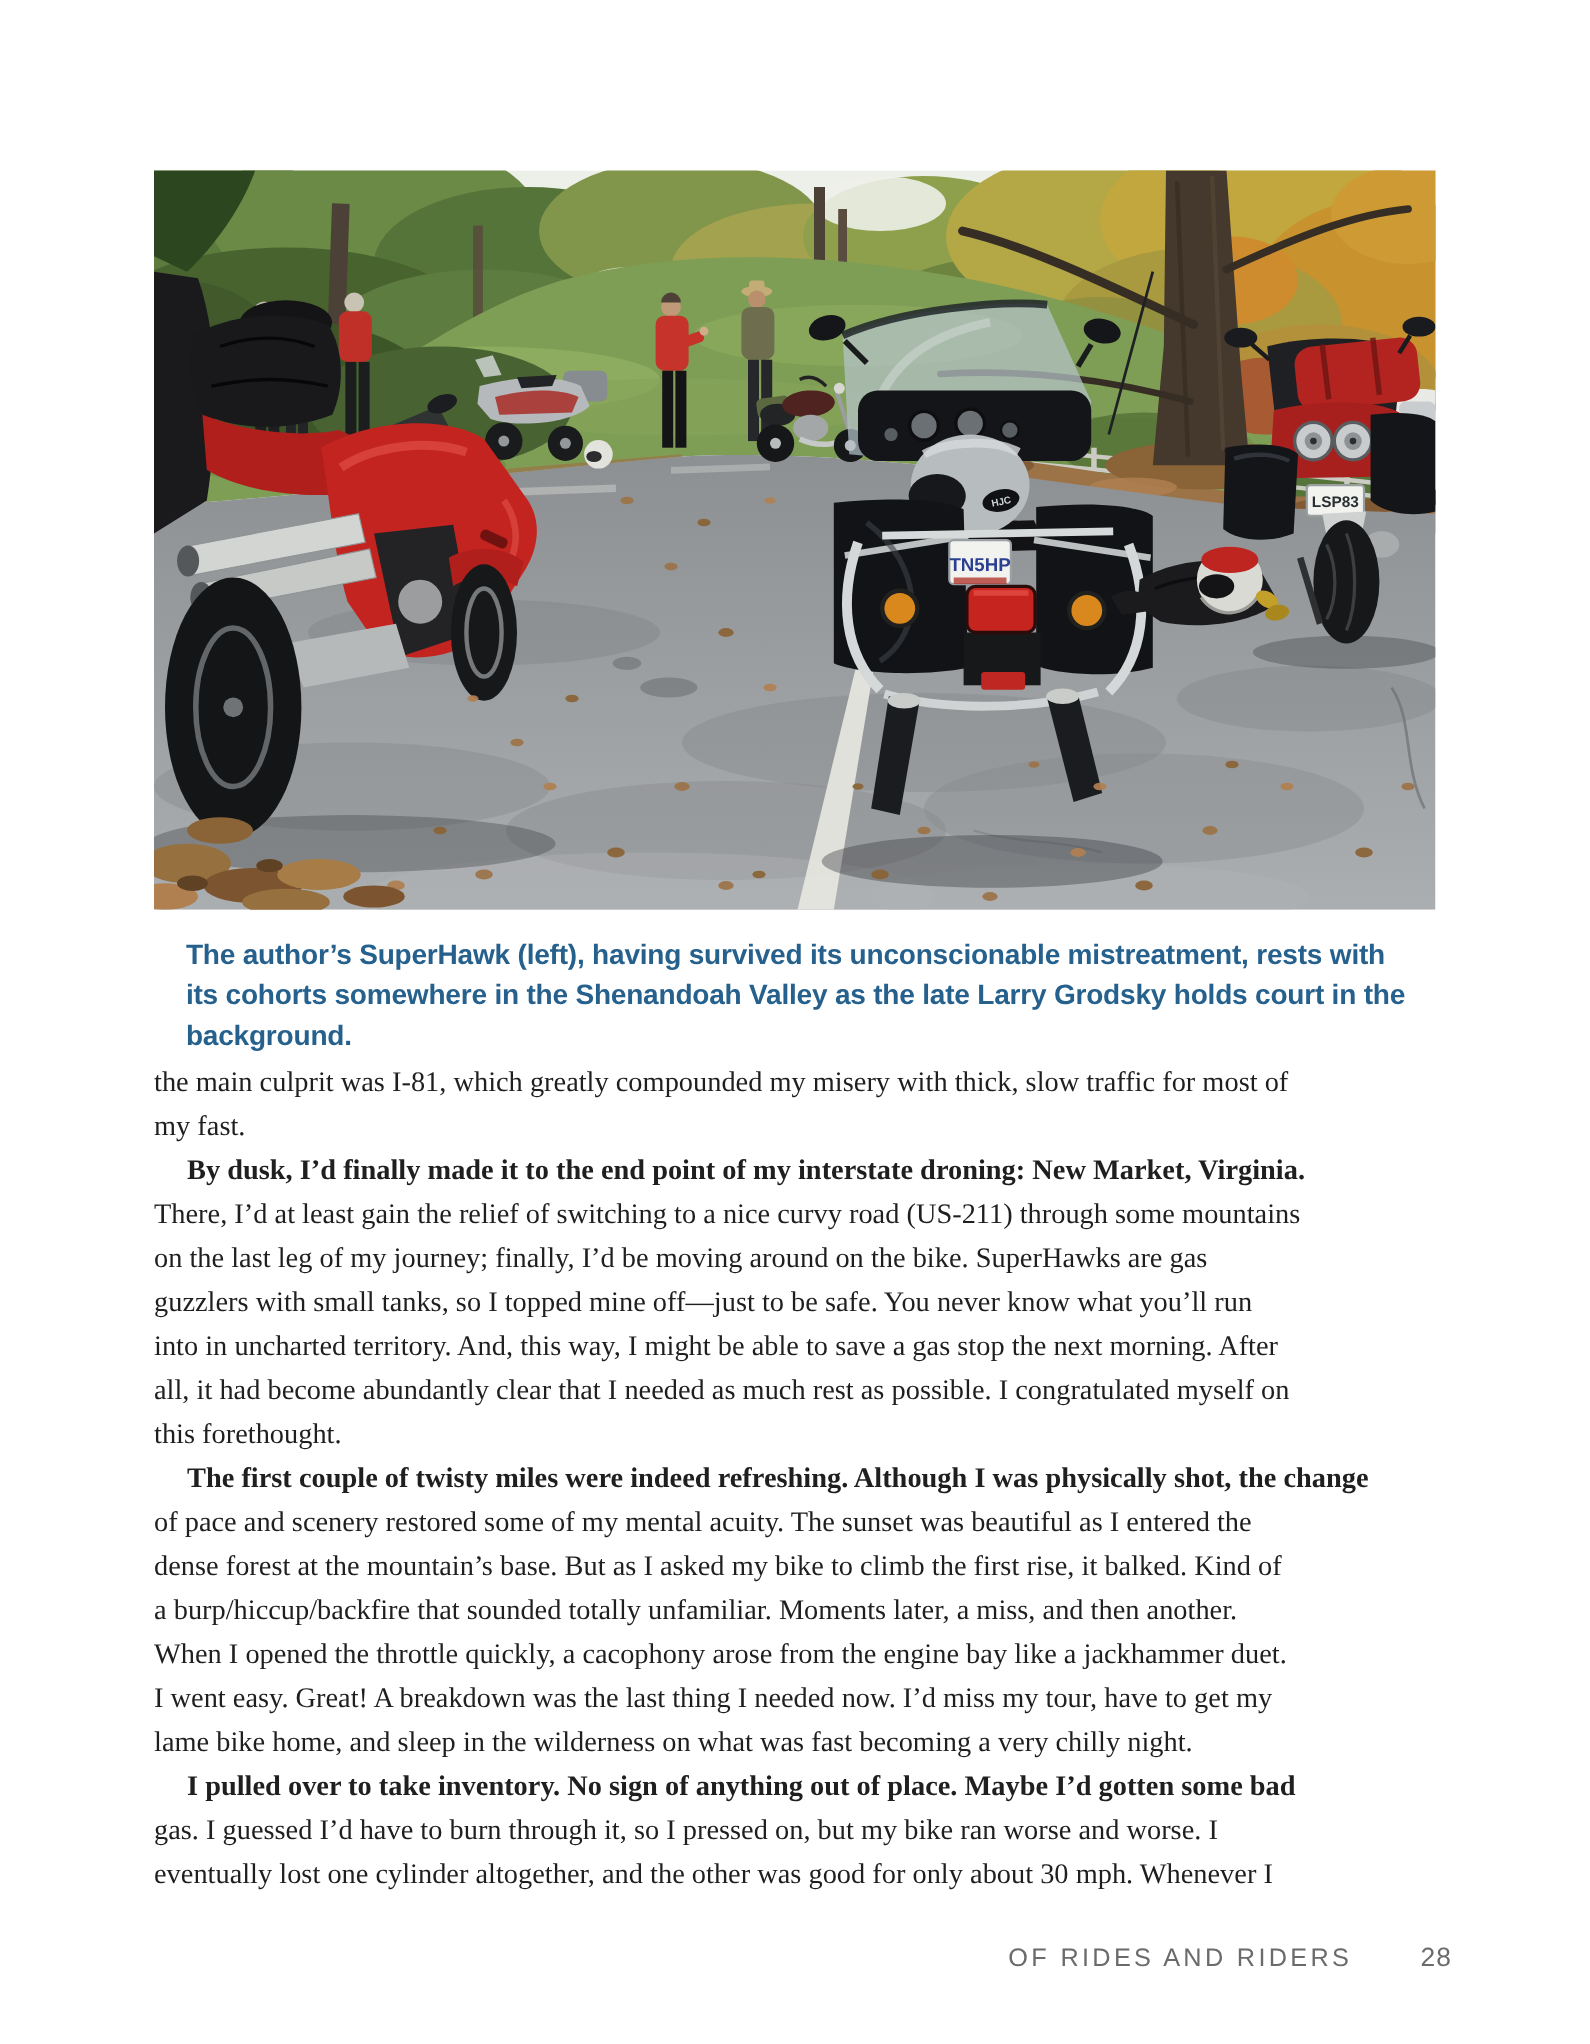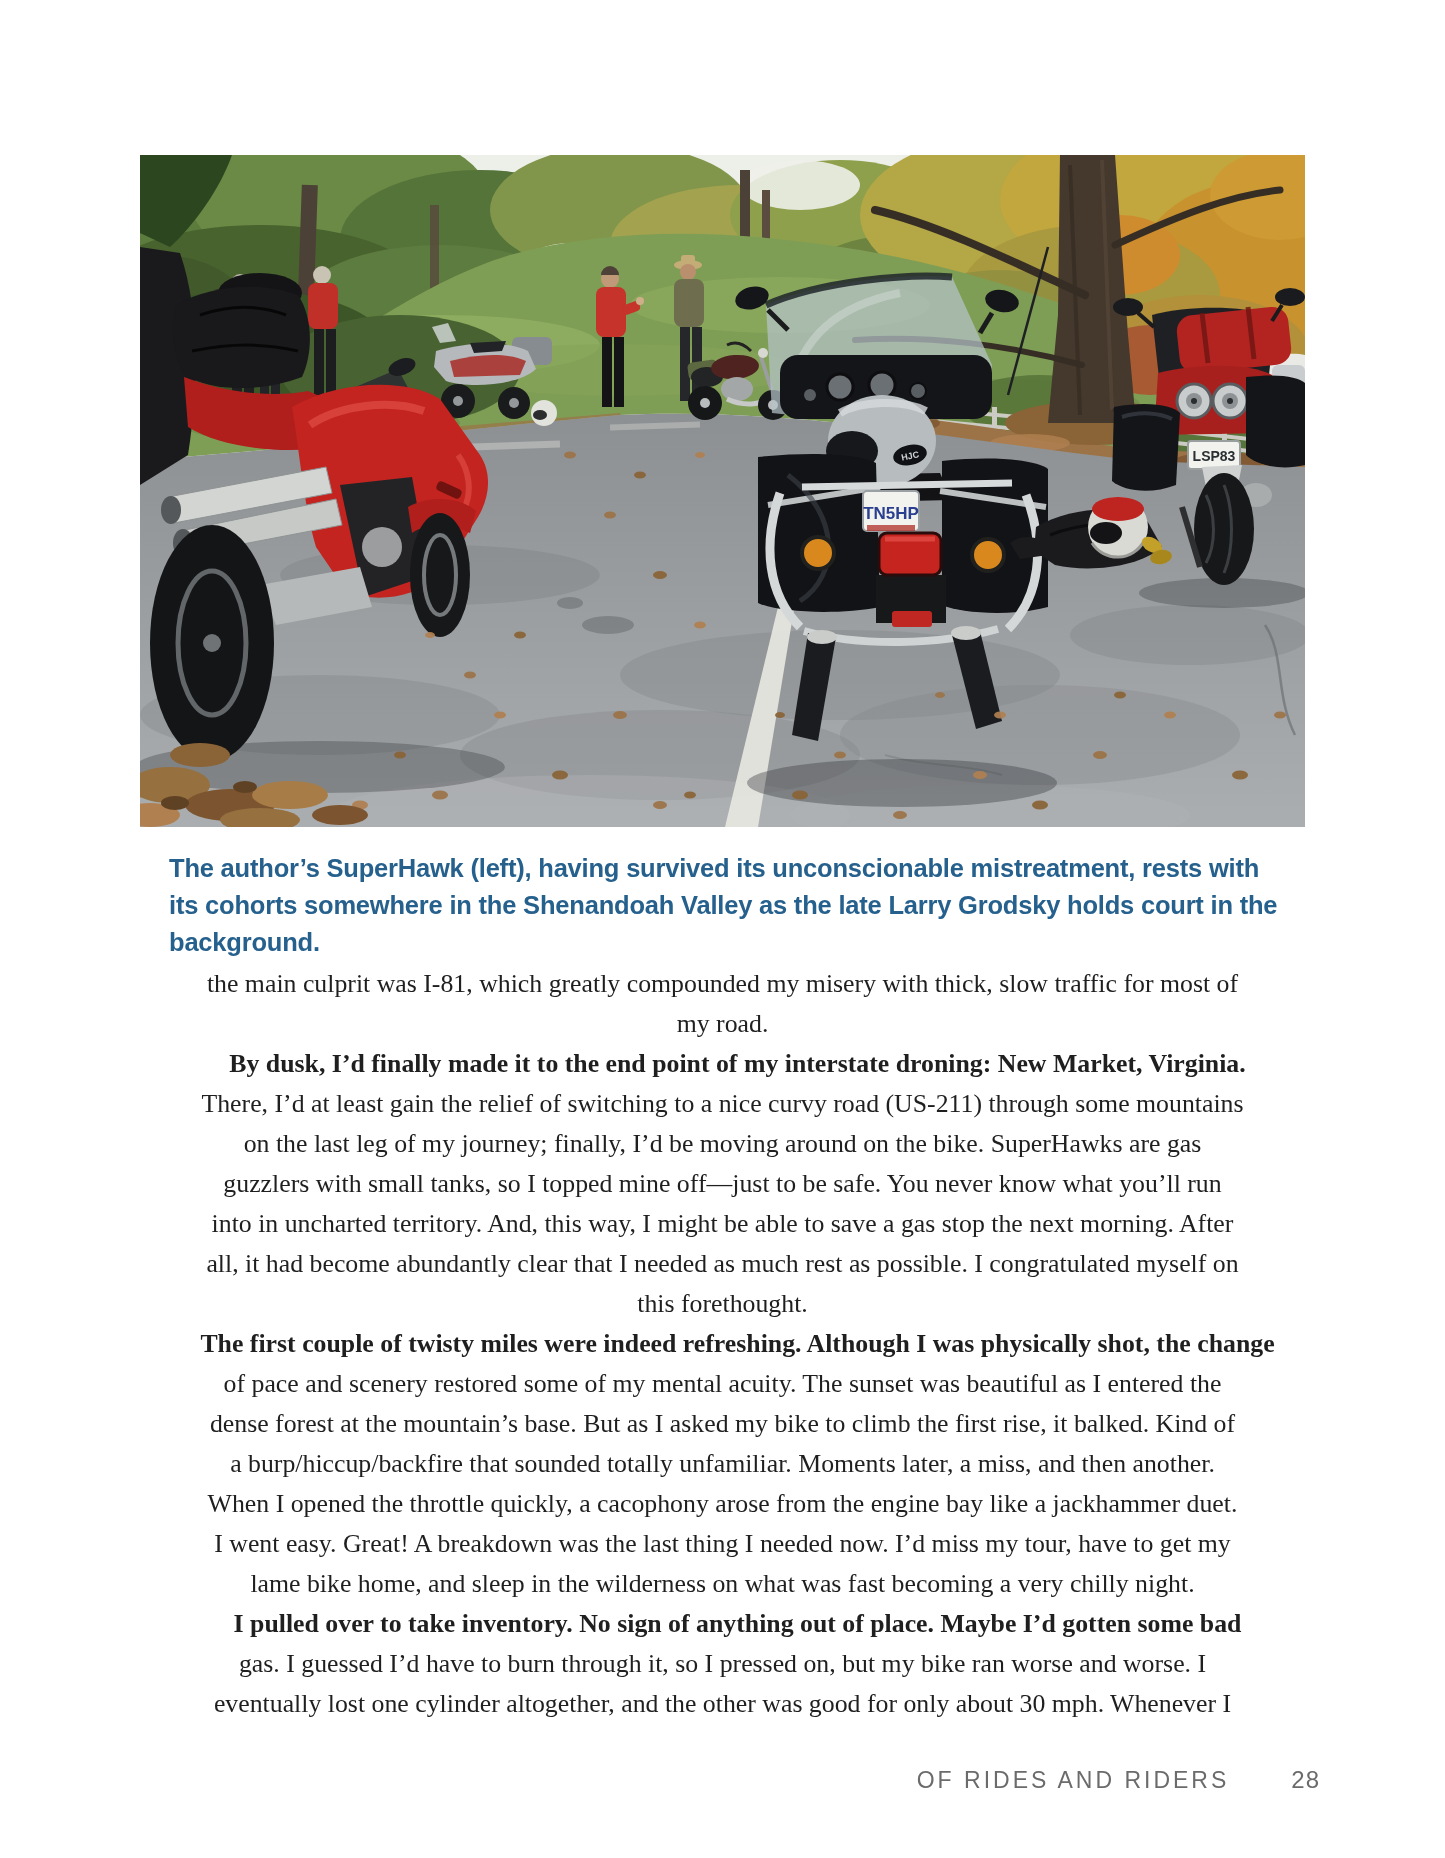--- a/index.html
+++ b/index.html
@@ -6,21 +6,21 @@
   .page{position:relative;width:1445px;height:1858px;background:#ffffff;overflow:hidden;
         font-family:"Liberation Serif",serif;}
   .photo{position:absolute;left:140px;top:155px;width:1165px;height:672px;margin:0;}
   .photo svg{display:block;width:100%;height:100%;}
   .caption{position:absolute;left:165px;top:846px;width:1090px;margin:4px;
            font-family:"Liberation Sans",sans-serif;font-weight:700;
            font-size:25.5px;line-height:37px;letter-spacing:-0.2px;color:#26618e;}
   .cap-line{display:block;white-space:nowrap;}
   .body-text{position:absolute;left:140px;top:964px;width:1165px;
              font-size:25.8px;color:#1f1f1f;}
-  .bl{display:block;white-space:nowrap;height:40px;line-height:40px;text-align:center;}
+  .bl{display:block;white-space:nowrap;height:40px;line-height:40px;}
   .bl.ind{padding-left:30px;font-weight:bold;}
   .footer{position:absolute;top:1766px;right:125px;display:flex;align-items:baseline;
           font-family:"Liberation Sans",sans-serif;color:#6b6b6b;}
   .running-title{font-size:23px;letter-spacing:3px;}
   .page-num{font-size:24px;letter-spacing:1px;margin-left:62px;}
   .plate-text{font-family:"Liberation Sans",sans-serif;font-weight:700;}
 </style>
 </head>
 <body>
 
@@ -381,21 +381,21 @@
   </figure>
 
   <p class="caption">
     <span class="cap-line">The author’s SuperHawk (left), having survived its unconscionable mistreatment, rests with</span>
     <span class="cap-line">its cohorts somewhere in the Shenandoah Valley as the late Larry Grodsky holds court in the</span>
     <span class="cap-line">background.</span>
   </p>
 
   <div class="body-text">
     <span class="bl">the main culprit was I-81, which greatly compounded my misery with thick, slow traffic for most of</span>
-    <span class="bl">my road.</span>
+    <span class="bl">my fast.</span>
     <span class="bl ind">By dusk, I’d finally made it to the end point of my interstate droning: New Market, Virginia.</span>
     <span class="bl">There, I’d at least gain the relief of switching to a nice curvy road (US-211) through some mountains</span>
     <span class="bl">on the last leg of my journey; finally, I’d be moving around on the bike. SuperHawks are gas</span>
     <span class="bl">guzzlers with small tanks, so I topped mine off—just to be safe. You never know what you’ll run</span>
     <span class="bl">into in uncharted territory. And, this way, I might be able to save a gas stop the next morning. After</span>
     <span class="bl">all, it had become abundantly clear that I needed as much rest as possible. I congratulated myself on</span>
     <span class="bl">this forethought.</span>
     <span class="bl ind">The first couple of twisty miles were indeed refreshing. Although I was physically shot, the change</span>
     <span class="bl">of pace and scenery restored some of my mental acuity. The sunset was beautiful as I entered the</span>
     <span class="bl">dense forest at the mountain’s base. But as I asked my bike to climb the first rise, it balked. Kind of</span>

